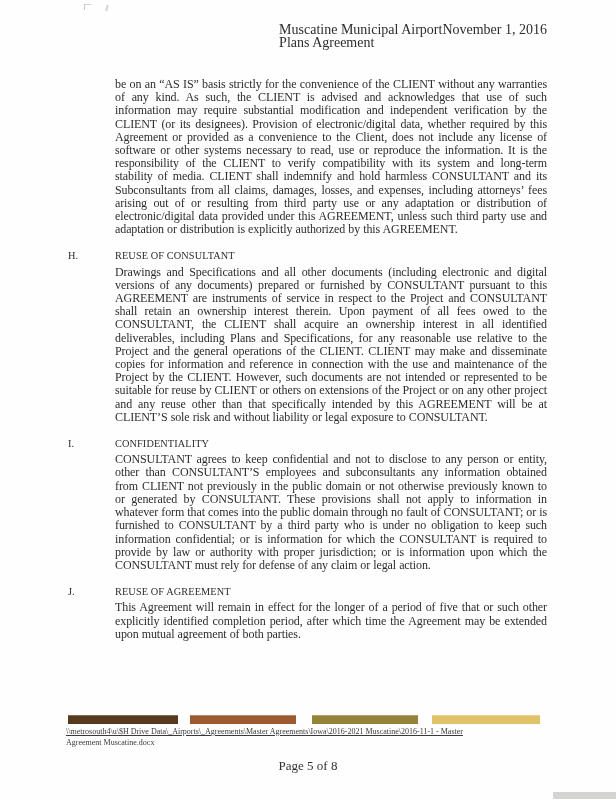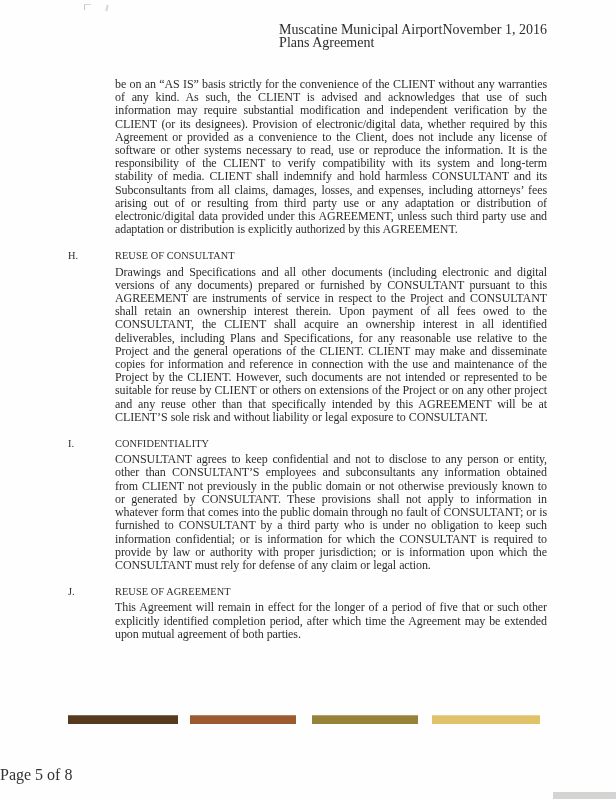--- a/index.html
+++ b/index.html
@@ -91,23 +91,23 @@
   }
   .file-path .line1 {
     text-decoration: underline;
     text-underline-offset: 1px;
   }
   .page-number {
     position: absolute;
     left: 0;
     right: 0;
     top: 758px;
-    font-size: 16px;
+    text-align: center;
+    font-size: 13px;
     color: #34322f;
-    margin-top: 8px;
   }
 
   
   .scan-mark { position: absolute; pointer-events: none; }
   .mark1 {
     left: 84px; top: 4px; width: 6px; height: 5px;
     border-left: 1px solid #9a9a9a;
     border-top: 1px solid #b4b4b4;
     opacity: 0.55;
   }
@@ -173,18 +173,22 @@
 
   </div>
 
   <div class="colorbar">
     <span class="swatch s1" style="background: rgb(87, 57, 29);"></span>
     <span class="swatch s2" style="background: rgb(156, 90, 49);"></span>
     <span class="swatch s3" style="background: rgb(151, 130, 58);"></span>
     <span class="swatch s4" style="background: rgb(226, 194, 104);"></span>
   </div>
 
+  <div class="file-path">
+    <span class="line1">\\metrosouth4\u\$H Drive Data\_Airports\_Agreements\Master Agreements\Iowa\2016-2021 Muscatine\2016-11-1 - Master</span><br>
+    <span class="line2">Agreement Muscatine.docx</span>
+  </div>
 
   <div class="page-number">Page 5 of 8</div>
 
   <div class="edge-artifact"></div>
 
 </div>
 
 </body></html>

